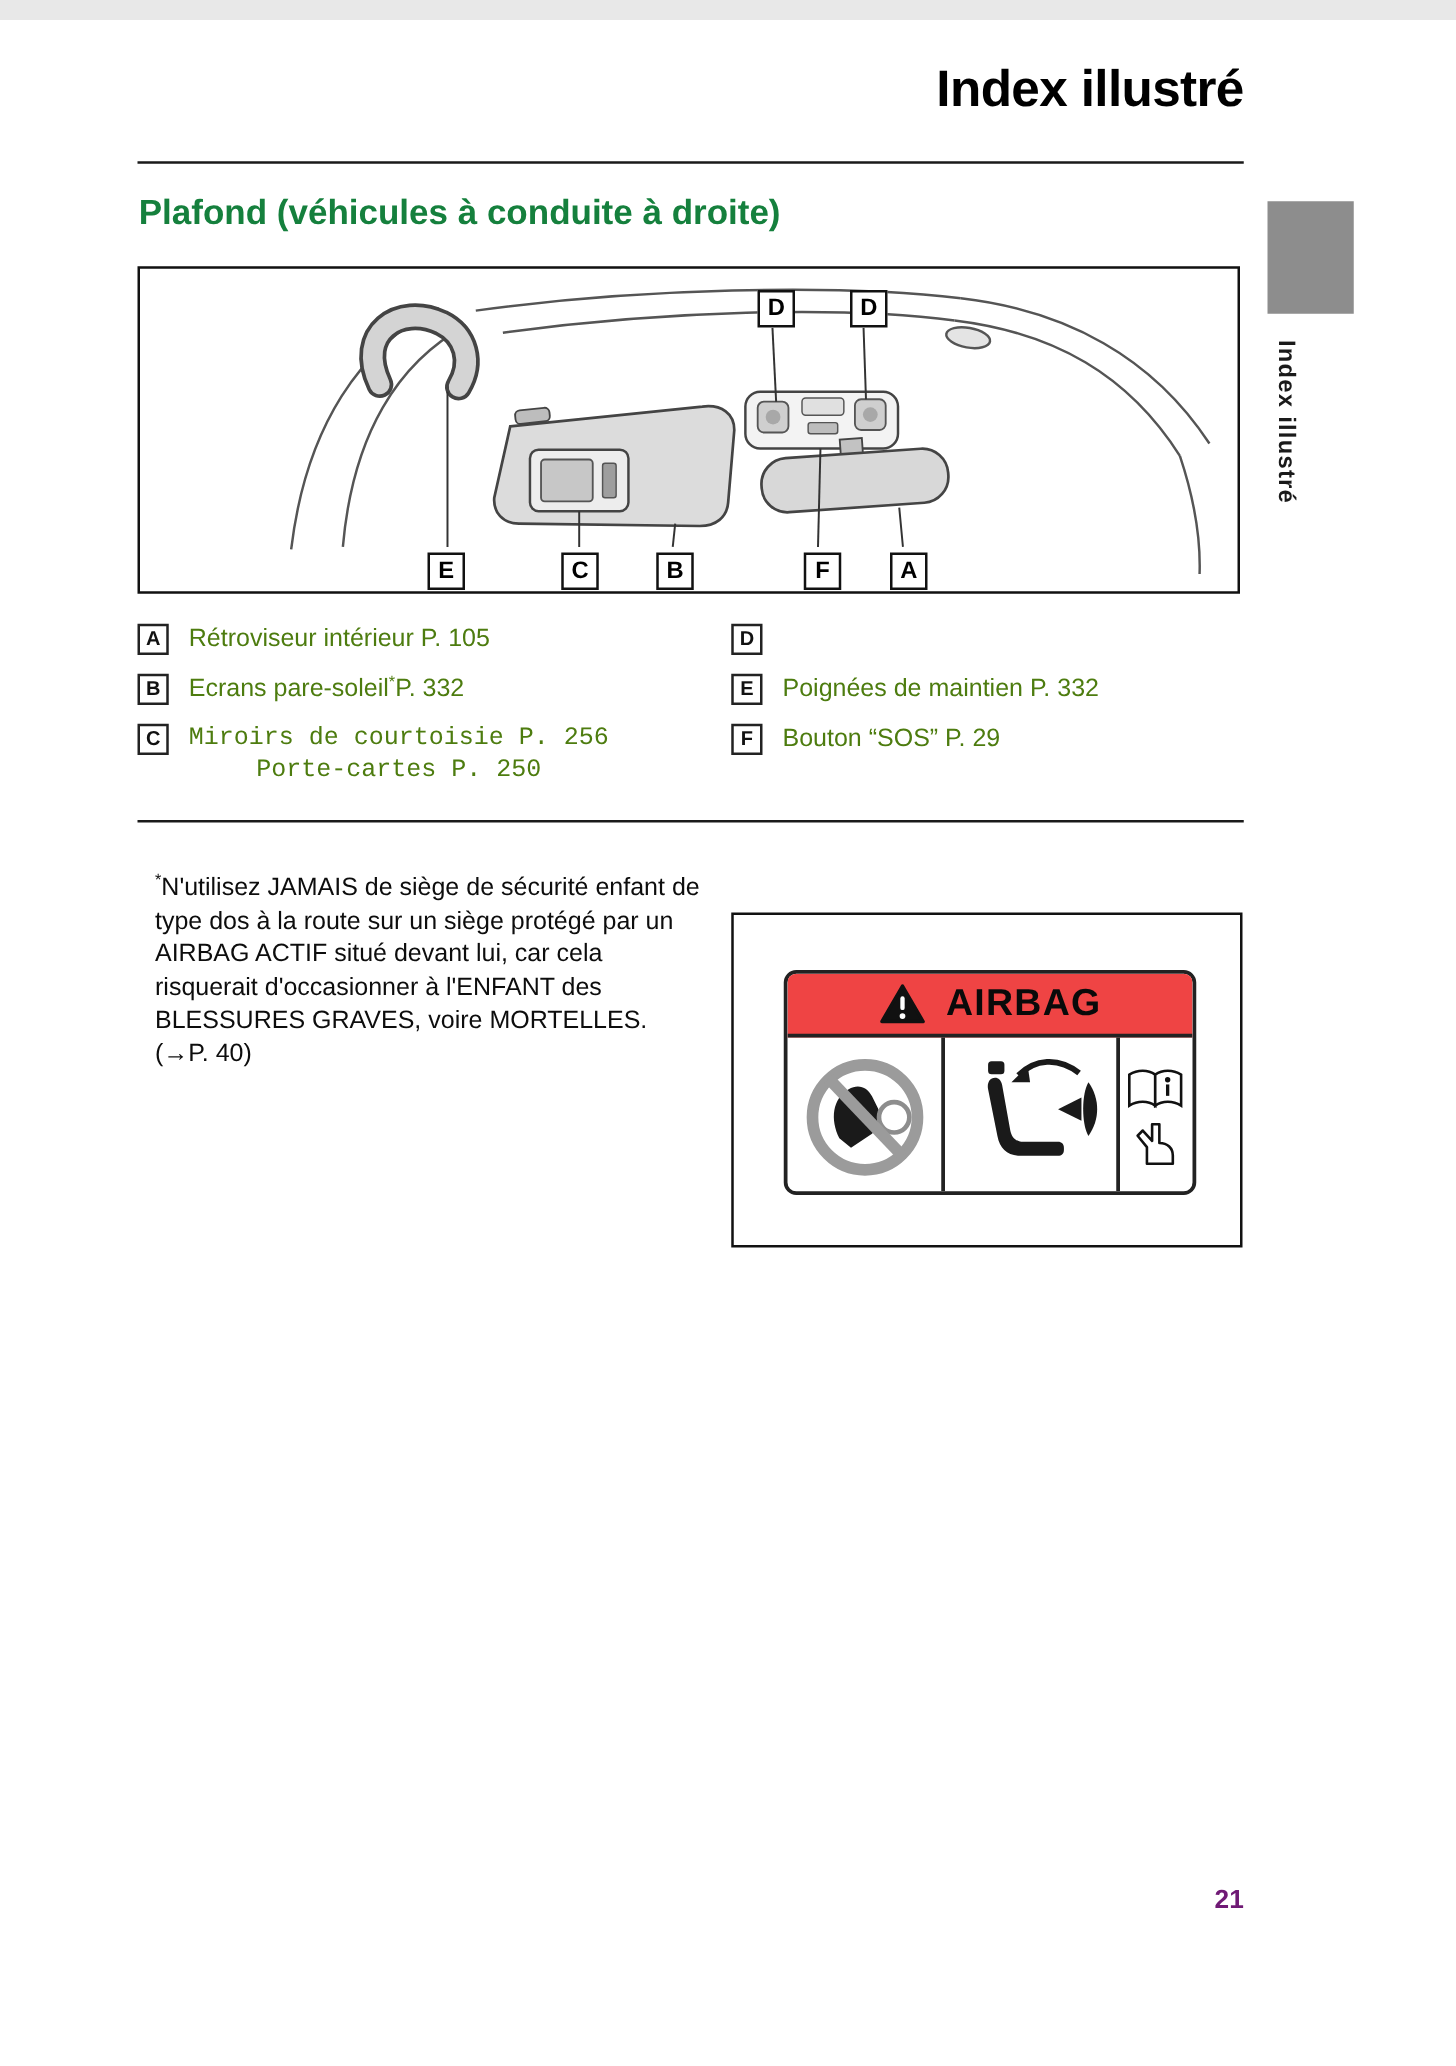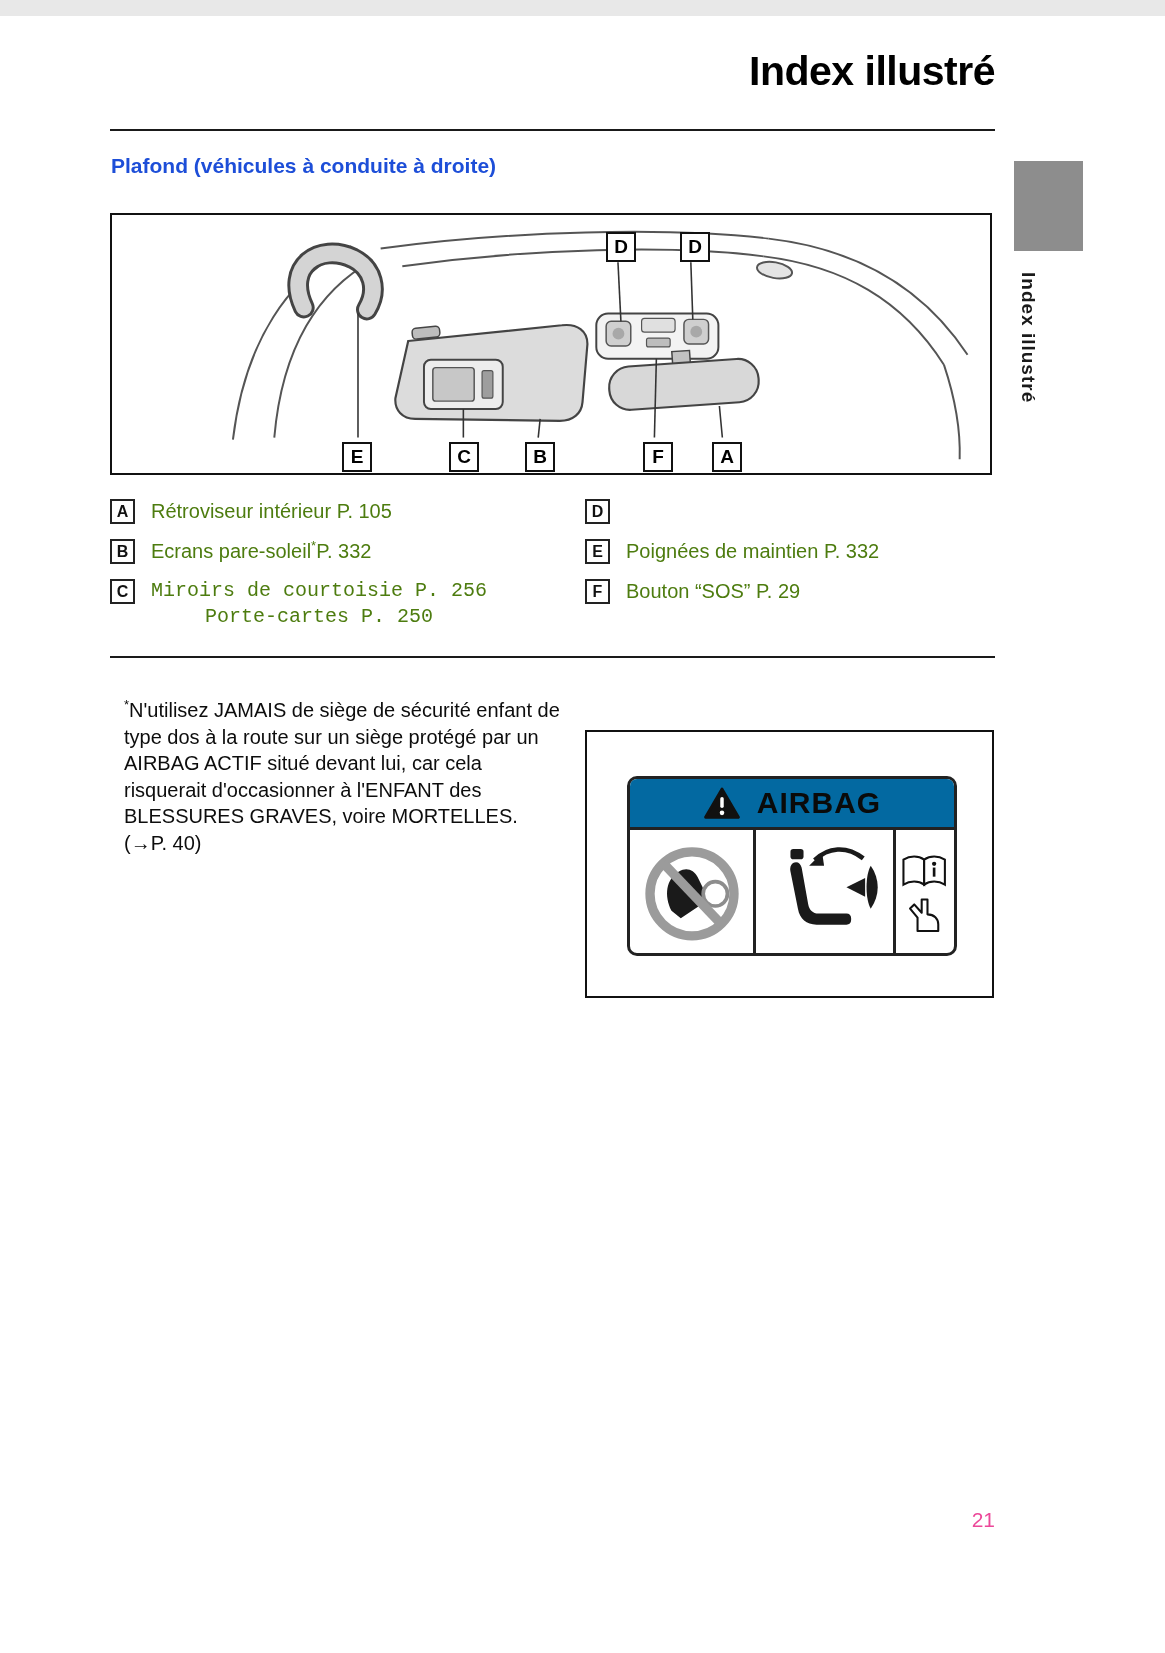--- a/index.html
+++ b/index.html
@@ -5,21 +5,21 @@
   html,body{margin:0;padding:0;background:#e8e8e8;}
   .page{
     position:relative;width:1165px;height:1653px;background:#ffffff;margin:16px auto;
     font-family:"Liberation Sans","DejaVu Sans",sans-serif;color:#111;overflow:hidden;
   }
   
   .page-title{position:absolute;top:32px;right:170px;font-size:41px;font-weight:bold;letter-spacing:-0.5px;color:#000;}
   .rule{position:absolute;left:110px;width:885px;height:2px;background:#1a1a1a;}
   .rule-top{top:113px;}
   .rule-mid{top:640px;}
-  .section-heading{position:absolute;left:111px;top:138px;font-size:21px;font-weight:bold;color:#1d4ed8;}
+  .section-heading{position:absolute;left:111px;top:138px;font-size:28px;font-weight:bold;color:#15803d;}
   
   .side-tab{position:absolute;left:1014px;top:145px;width:69px;height:90px;background:#8d8d8d;}
   .side-vertical-label{
     position:absolute;left:1017px;top:256px;writing-mode:vertical-rl;
     font-size:19px;font-weight:bold;color:#1a1a1a;letter-spacing:1px;
   }
   
   .diagram{position:absolute;left:110px;top:197px;width:882px;height:262px;border:2px solid #111;box-sizing:border-box;background:#fff;}
   .diagram svg{position:absolute;left:0;top:0;width:100%;height:100%;}
   .callout{
@@ -44,29 +44,29 @@
   sup.ast{font-size:13px;vertical-align:super;line-height:0;}
   
   .note{position:absolute;left:124px;top:681px;width:438px;font-size:20px;line-height:26.5px;color:#0d0d0d;white-space:pre-line;}
   .note sup{font-size:13px;vertical-align:super;line-height:0;}
   
   .airbag-figure{position:absolute;left:585px;top:714px;width:409px;height:268px;border:2px solid #111;box-sizing:border-box;background:#fff;}
   .airbag-label{
     position:absolute;left:40px;top:44px;width:330px;height:180px;border:3px solid #222;border-radius:10px;
     box-sizing:border-box;overflow:hidden;background:#fff;display:flex;flex-direction:column;
   }
-  .airbag-header{height:48px;flex:none;background:#0369a1;border-bottom:3px solid #222;display:flex;align-items:center;justify-content:center;gap:16px;}
+  .airbag-header{height:48px;flex:none;background:#ef4444;border-bottom:3px solid #222;display:flex;align-items:center;justify-content:center;gap:16px;}
   .airbag-title{font-size:30px;font-weight:bold;letter-spacing:1px;color:#0a0a0a;}
   .airbag-body{flex:1;display:flex;min-height:0;}
   .airbag-panel{display:flex;align-items:center;justify-content:center;box-sizing:border-box;}
   .panel-1{width:39%;border-right:3px solid #222;}
   .panel-2{width:43%;border-right:3px solid #222;}
   .panel-3{flex:1;}
   
-  .page-number{position:absolute;top:1492px;right:170px;font-size:21px;font-weight:normal;color:#ec4899;}
+  .page-number{position:absolute;top:1492px;right:170px;font-size:21px;font-weight:bold;color:#701a75;}
 </style>
 </head>
 <body>
 
 <div class="page">
 
   <div class="page-title">Index illustré</div>
   <div class="rule rule-top"></div>
 
   <div class="section-heading">Plafond (véhicules à conduite à droite)</div>

